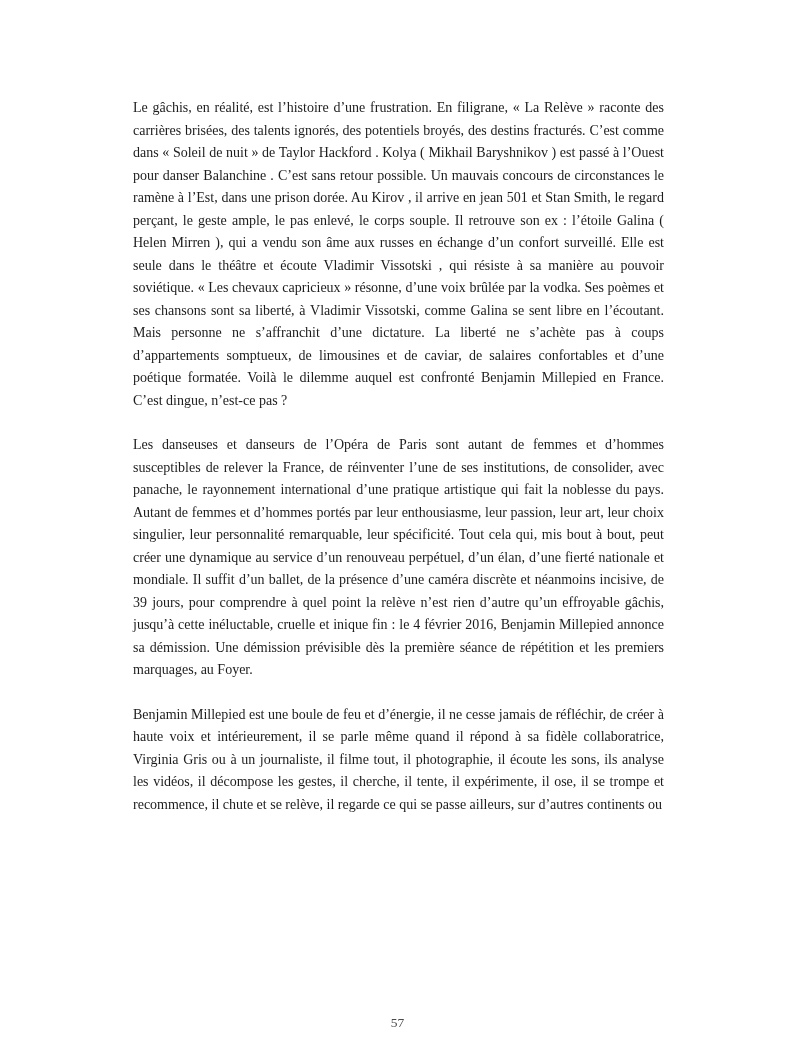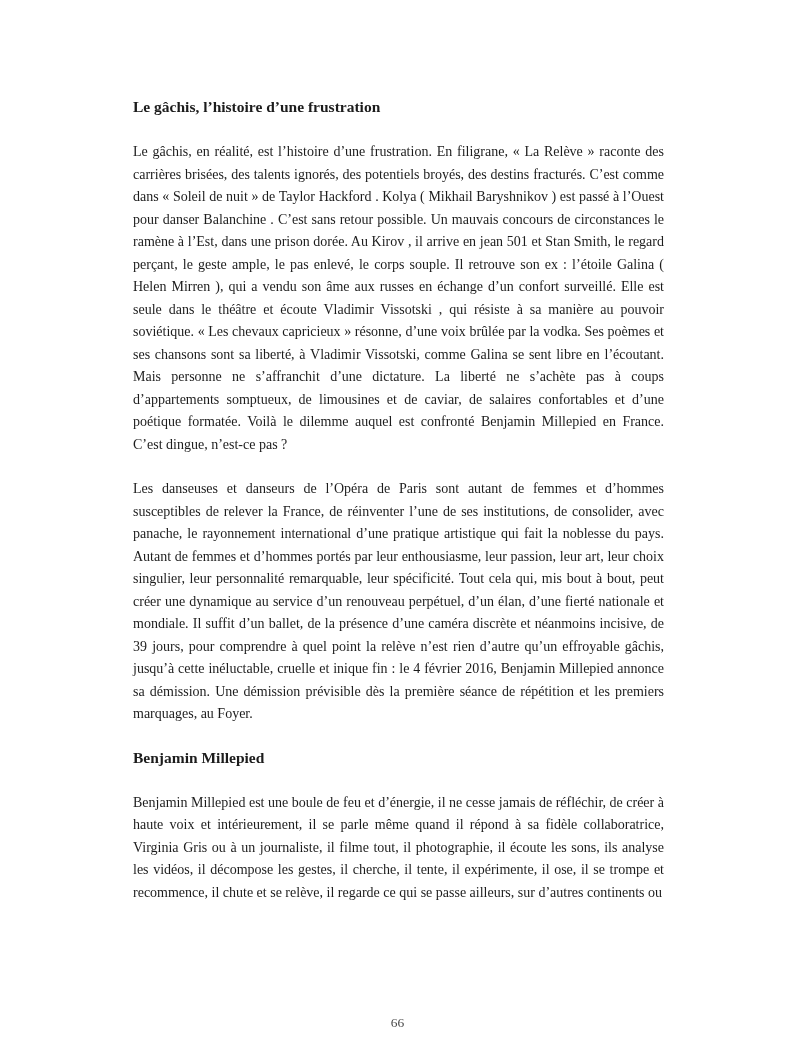--- a/index.html
+++ b/index.html
@@ -46,20 +46,18 @@
     text-align: center;
     font-size: 13.5px;
     color: #4a4a4a;
   }
 </style>
 </head>
 <body>
 
 <div class="page">
   <div class="content">
-    <h2 class="heading">Le gâchis, l’histoire d’une frustration</h2>
     <p class="para">Le gâchis, en réalité, est l’histoire d’une frustration. En filigrane, « La Relève » raconte des carrières brisées, des talents ignorés, des potentiels broyés, des destins fracturés. C’est comme dans « Soleil de nuit » de Taylor Hackford . Kolya ( Mikhail Baryshnikov ) est passé à l’Ouest pour danser Balanchine . C’est sans retour possible. Un mauvais concours de circonstances le ramène à l’Est, dans une prison dorée. Au Kirov , il arrive en jean 501 et Stan Smith, le regard perçant, le geste ample, le pas enlevé, le corps souple. Il retrouve son ex : l’étoile Galina ( Helen Mirren ), qui a vendu son âme aux russes en échange d’un confort surveillé. Elle est seule dans le théâtre et écoute Vladimir Vissotski , qui résiste à sa manière au pouvoir soviétique. « Les chevaux capricieux  » résonne, d’une voix brûlée par la vodka. Ses poèmes et ses chansons sont sa liberté, à Vladimir Vissotski, comme Galina se sent libre en l’écoutant. Mais personne ne s’affranchit d’une dictature. La liberté ne s’achète pas à coups d’appartements somptueux, de limousines et de caviar, de salaires confortables et d’une poétique formatée. Voilà le dilemme auquel est confronté Benjamin Millepied en France. C’est dingue, n’est-ce pas ?</p>
     <p class="para">Les danseuses et danseurs de l’Opéra de Paris sont autant de femmes et d’hommes susceptibles de relever la France, de réinventer l’une de ses institutions, de consolider, avec panache, le rayonnement international d’une pratique artistique qui fait la noblesse du pays. Autant de femmes et d’hommes portés par leur enthousiasme, leur passion, leur art, leur choix singulier, leur personnalité remarquable, leur spécificité. Tout cela qui, mis bout à bout, peut créer une dynamique au service d’un renouveau perpétuel, d’un élan, d’une fierté nationale et mondiale. Il suffit d’un ballet, de la présence d’une caméra discrète et néanmoins incisive, de 39 jours, pour comprendre à quel point la relève n’est rien d’autre qu’un effroyable gâchis, jusqu’à cette inéluctable, cruelle et inique fin : le 4 février 2016, Benjamin Millepied annonce sa démission. Une démission prévisible dès la première séance de répétition et les premiers marquages, au Foyer.</p>
-    <h2 class="heading">Benjamin Millepied</h2>
     <p class="para">Benjamin Millepied est une boule de feu et d’énergie, il ne cesse jamais de réfléchir, de créer à haute voix et intérieurement, il se parle même quand il répond à sa fidèle collaboratrice, Virginia Gris ou à un journaliste, il filme tout, il photographie, il écoute les sons, ils analyse les vidéos, il décompose les gestes, il cherche, il tente, il expérimente, il ose, il se trompe et recommence, il chute et se relève, il regarde ce qui se passe ailleurs, sur d’autres continents ou</p>
   </div>
-  <div class="page-number">66</div>
+  <div class="page-number">57</div>
 </div>
 
 </body></html>

